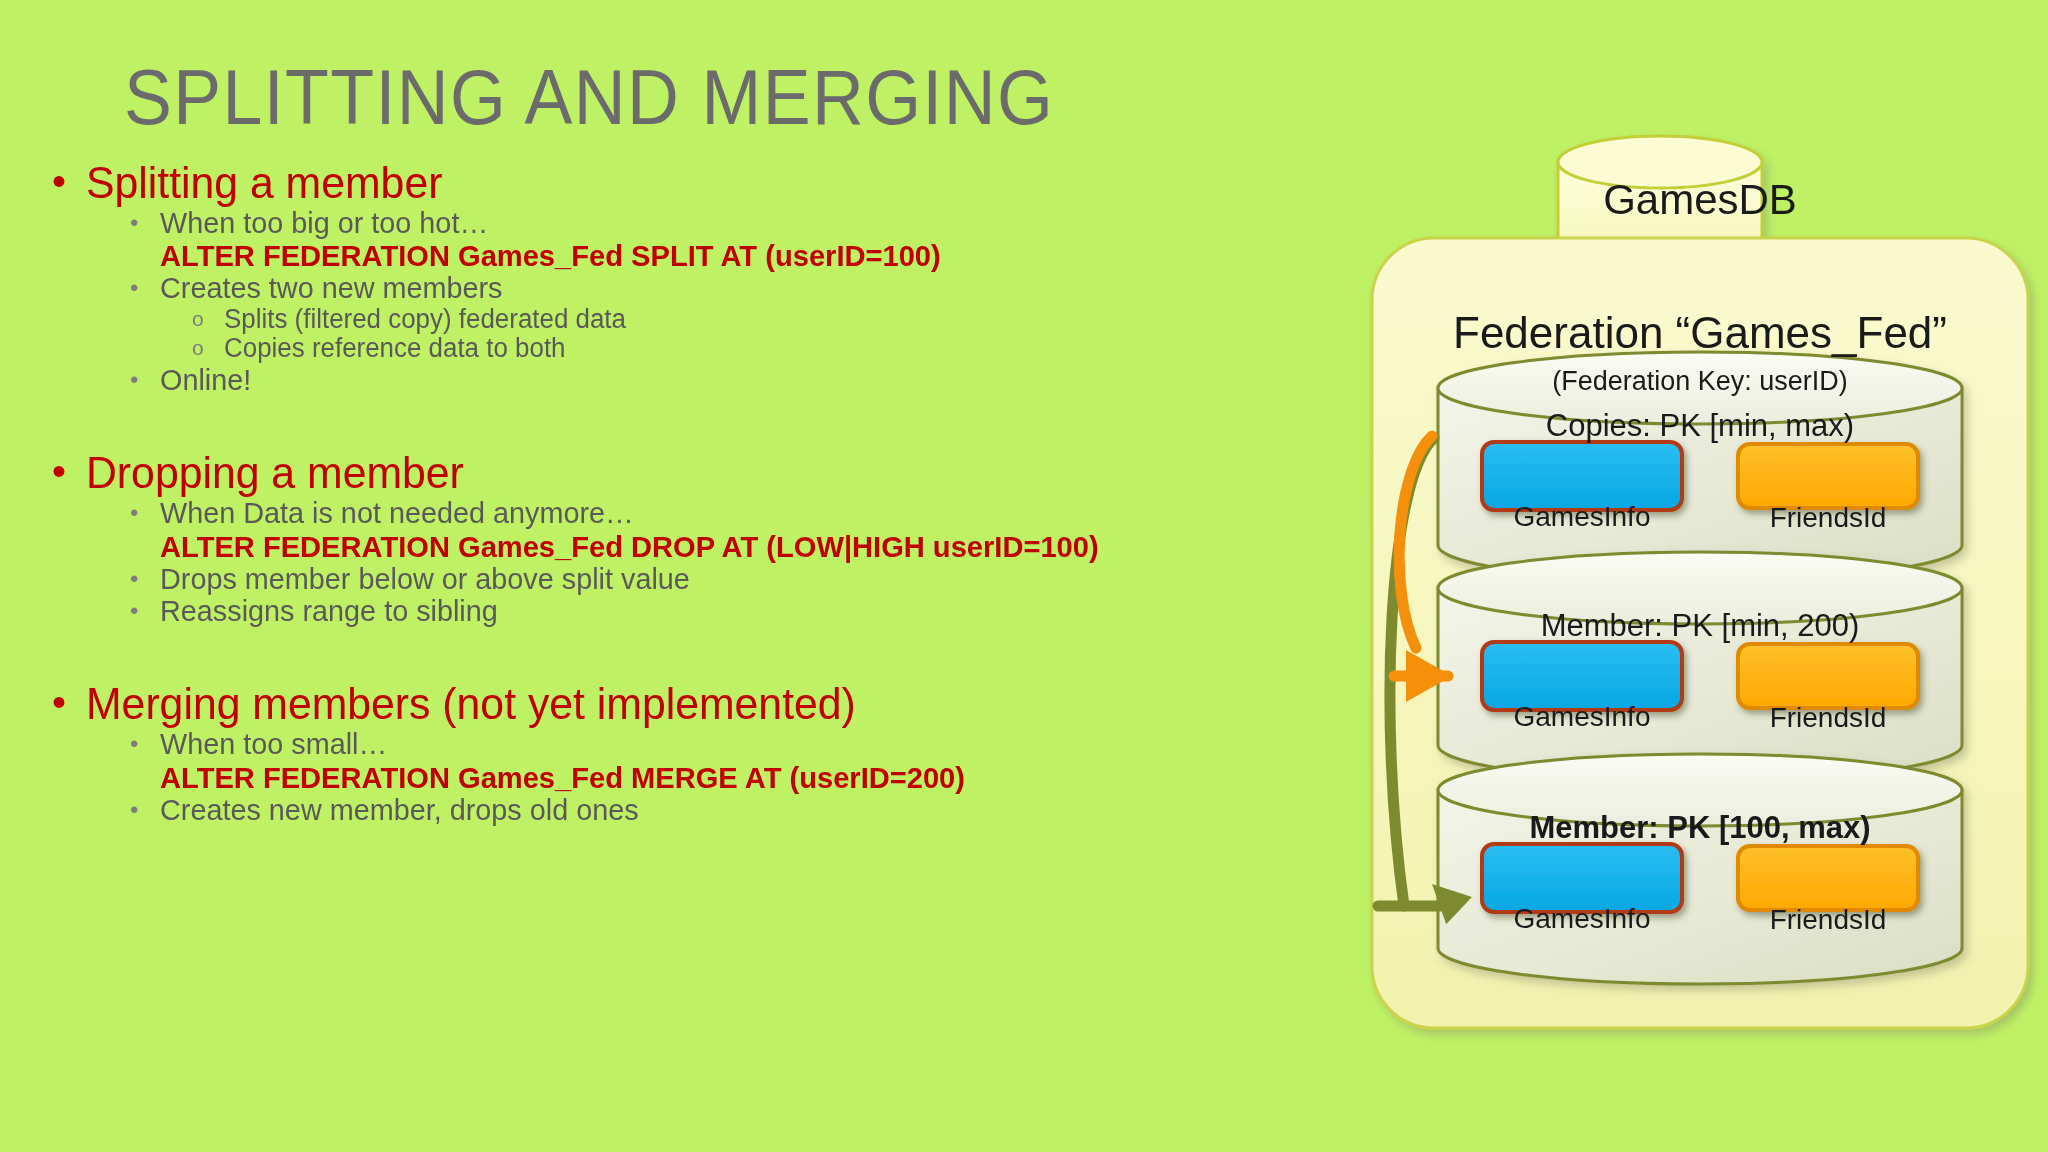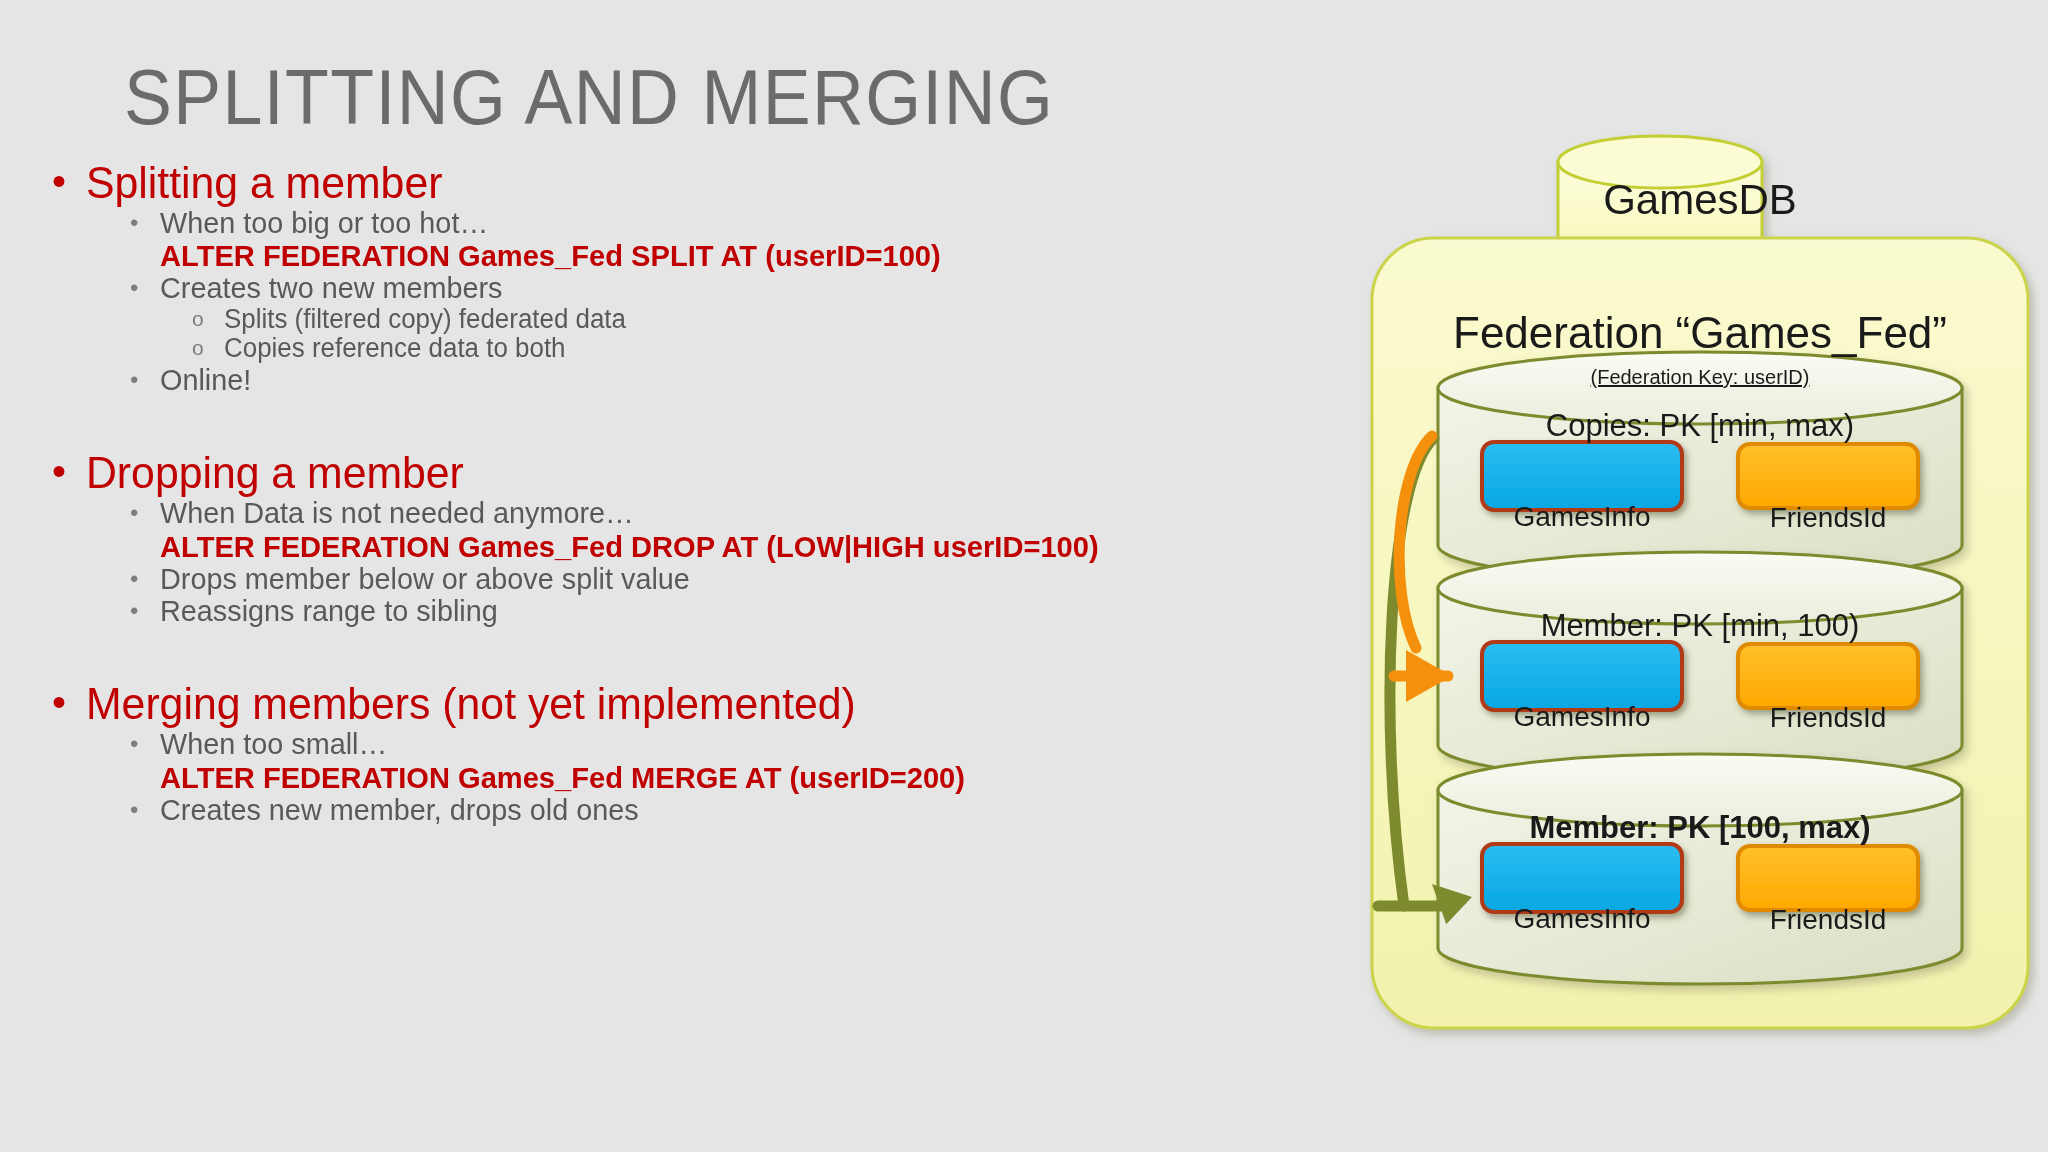--- a/index.html
+++ b/index.html
@@ -13,21 +13,21 @@
     position: relative;
     overflow: hidden;
     font-family: "Liberation Sans", sans-serif;
     -webkit-font-smoothing: antialiased;
   }
 
   
   #slide {
     position: absolute;
     inset: 0;
-    background: #e5e5e5;
+    background: #bef264;
   }
 
   
   #slide-title {
     position: absolute;
     left: 124px;
     top: 52px;
     font-size: 78px;
     letter-spacing: 1.5px;
     color: #6b6b6b;
@@ -125,21 +125,21 @@
   .dgm-label {
     position: absolute;
     color: #1a1a1a;
     font-family: "Liberation Sans", sans-serif;
     white-space: nowrap;
     text-align: center;
     margin-top: 40px;
   }
   #gamesdb-label  { left: 0;  top: 16px;  width: 680px; font-size: 42px; }
   #fed-title      { left: 0;  top: 148px; width: 680px; font-size: 44px; }
-  #fed-subtitle   { left: 0;  top: 206px; width: 680px; font-size: 20px; text-decoration: underline; }
+  #fed-subtitle   { left: 0;  top: 206px; width: 680px; font-size: 27px; }
 
   .member-title { font-size: 31px; }
   .chip-label   { font-size: 28px; color: #1a1a1a; }
 </style>
 </head>
 <body>
 
 <div id="slide">
 
   <div id="slide-title">SPLITTING AND MERGING</div>
@@ -321,21 +321,21 @@
 
     <div class="dgm-label" id="gamesdb-label">GamesDB</div>
 
     <div class="dgm-label" id="fed-title">Federation “Games_Fed”</div>
     <div class="dgm-label" id="fed-subtitle">(Federation Key: userID)</div>
 
     <div class="dgm-label member-title" style="left:78px; top:248px; width:524px;">Copies: PK [min, max)</div>
     <div class="dgm-label chip-label" style="left:122px; top:341px; width:200px;">GamesInfo</div>
     <div class="dgm-label chip-label" style="left:378px; top:342px; width:180px;">FriendsId</div>
 
-    <div class="dgm-label member-title" style="left:78px; top:448px; width:524px;">Member: PK [min, 100)</div>
+    <div class="dgm-label member-title" style="left:78px; top:448px; width:524px;">Member: PK [min, 200)</div>
     <div class="dgm-label chip-label" style="left:122px; top:541px; width:200px;">GamesInfo</div>
     <div class="dgm-label chip-label" style="left:378px; top:542px; width:180px;">FriendsId</div>
 
     <div class="dgm-label member-title" style="left:78px; top:650px; width:524px;font-weight:bold;">Member: PK [100, max)</div>
     <div class="dgm-label chip-label" style="left:122px; top:743px; width:200px;">GamesInfo</div>
     <div class="dgm-label chip-label" style="left:378px; top:744px; width:180px;">FriendsId</div>
 
   </div>
 
 </div>

